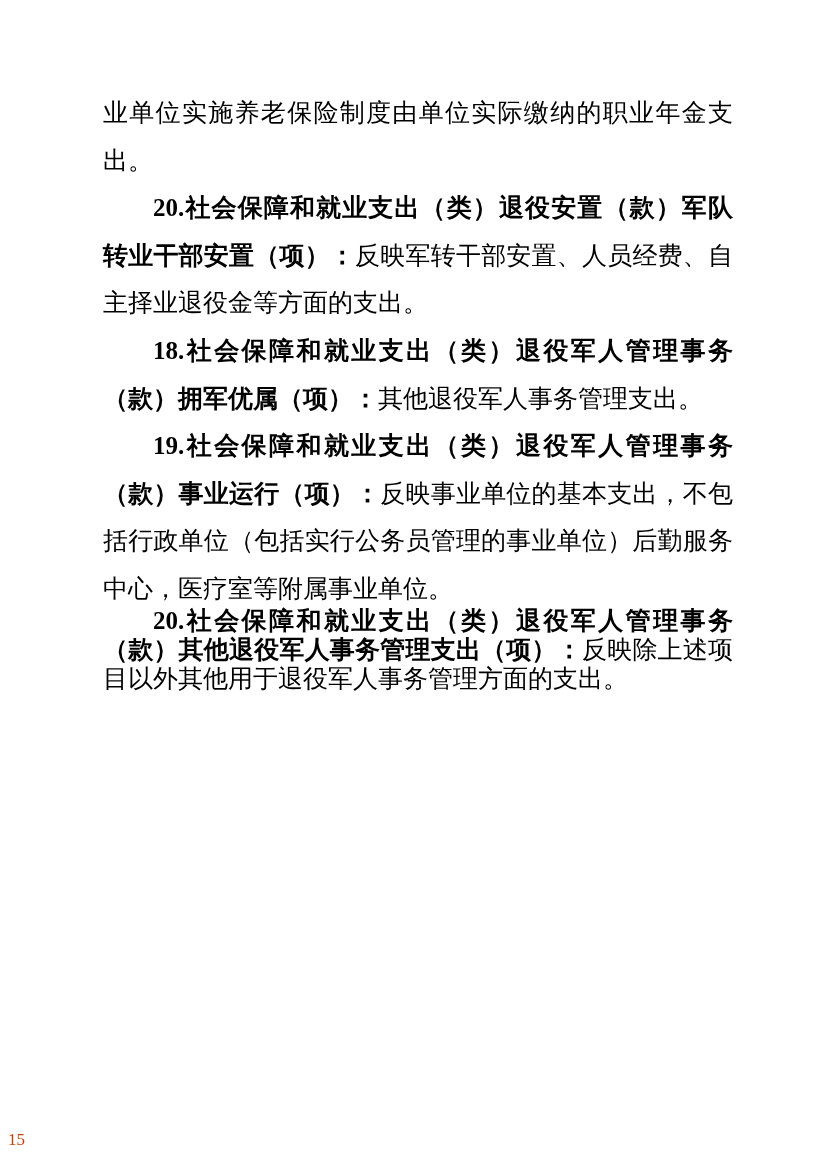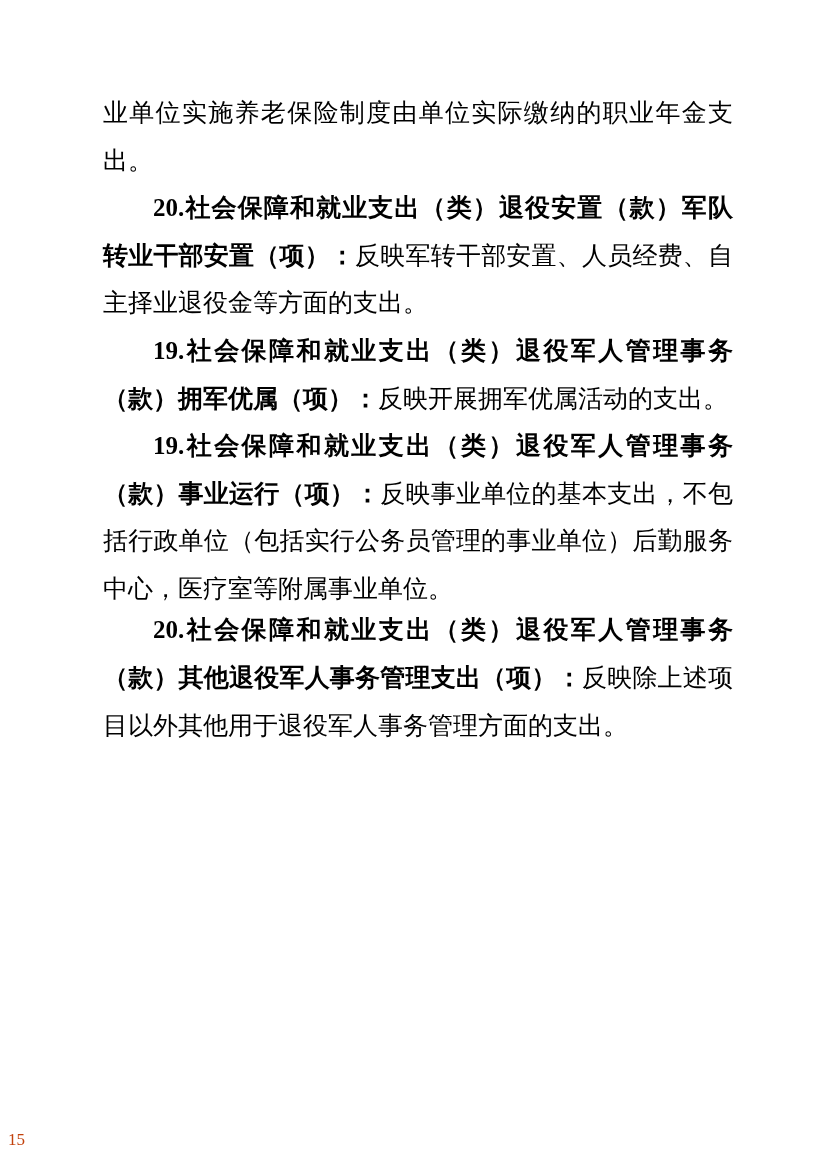--- a/index.html
+++ b/index.html
@@ -30,21 +30,21 @@
   }
   .text-block p {
     margin: 0;
     padding: 0;
     line-height: 47.6px;
   }
   .text-block p.indent {
     text-indent: 2em;
   }
   .text-block p.tight {
-    line-height: 48px;
+    line-height: 29px;
   }
   .text-block p.pull-up {
     margin-top: -7px;
   }
   .item-heading {
     font-weight: 700;
   }
   .item-body {
     font-weight: 400;
   }
@@ -64,21 +64,21 @@
 <div class="page">
 
   <div class="text-block">
 
     <p>业单位实施养老保险制度由单位实际缴纳的职业年金支出。</p>
 
 
     <p class="indent"><span class="item-heading">20.社会保障和就业支出（类）退役安置（款）军队转业干部安置（项）：</span><span class="item-body">反映军转干部安置、人员经费、自主择业退役金等方面的支出。</span></p>
 
 
-    <p class="indent"><span class="item-heading">19.社会保障和就业支出（类）退役军人管理事务（款）拥军优属（项）：</span><span class="item-body">反映开展拥军优属活动的支出。</span></p>
+    <p class="indent"><span class="item-heading">18.社会保障和就业支出（类）退役军人管理事务（款）拥军优属（项）：</span><span class="item-body">其他退役军人事务管理支出。</span></p>
 
     <p class="indent"><span class="item-heading">19.社会保障和就业支出（类）退役军人管理事务（款）事业运行（项）：</span><span class="item-body">反映事业单位的基本支出，不包括行政单位（包括实行公务员管理的事业单位）后勤服务中心，医疗室等附属事业单位。</span></p>
 
     <p class="indent tight pull-up"><span class="item-heading">20.社会保障和就业支出（类）退役军人管理事务（款）其他退役军人事务管理支出（项）：</span><span class="item-body">反映除上述项目以外其他用于退役军人事务管理方面的支出。</span></p>
 
 
   </div>
 
   <div class="page-number">15</div>
 

